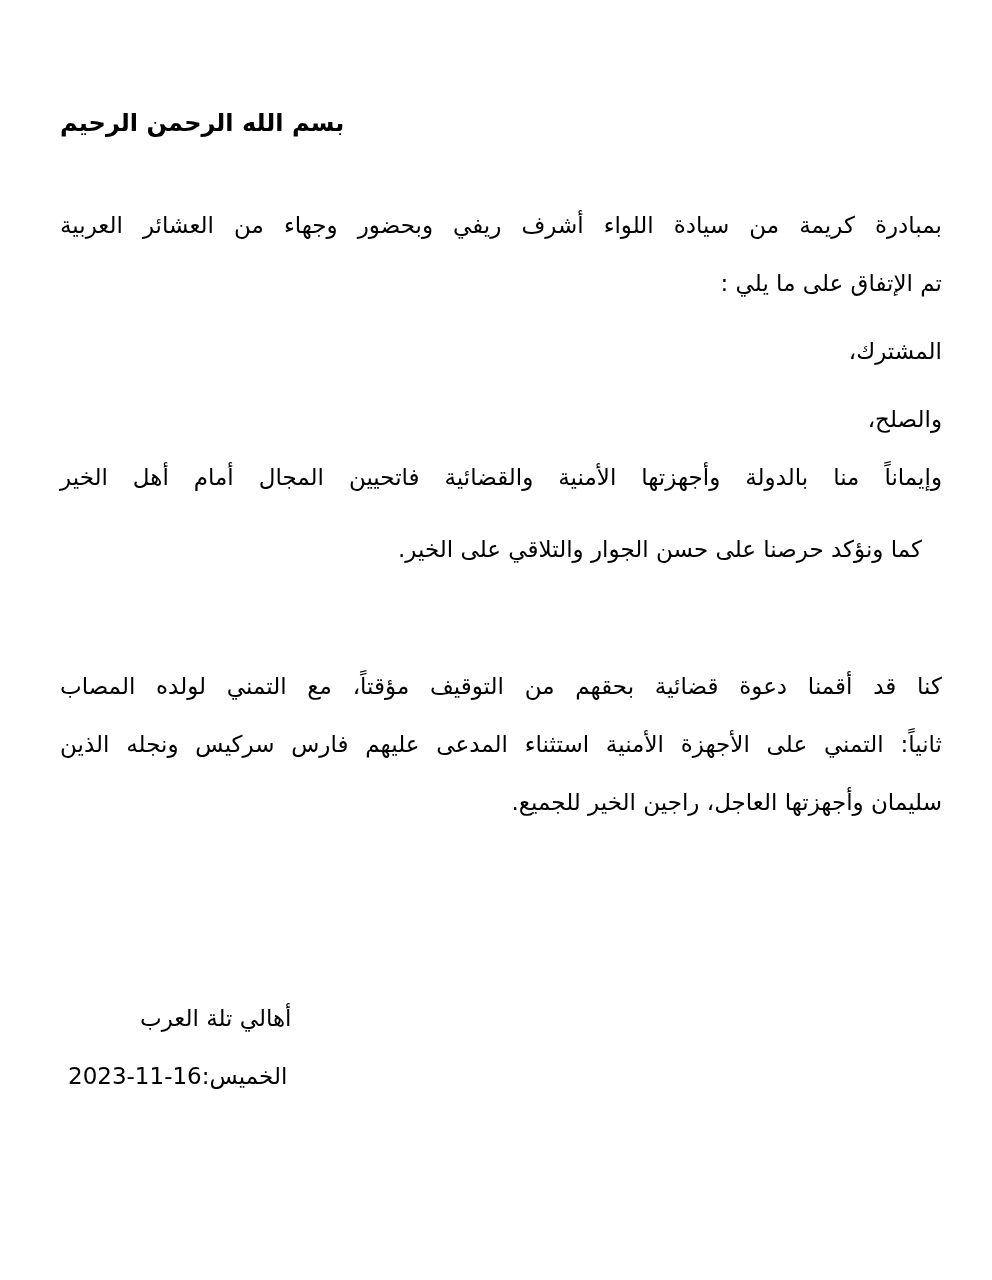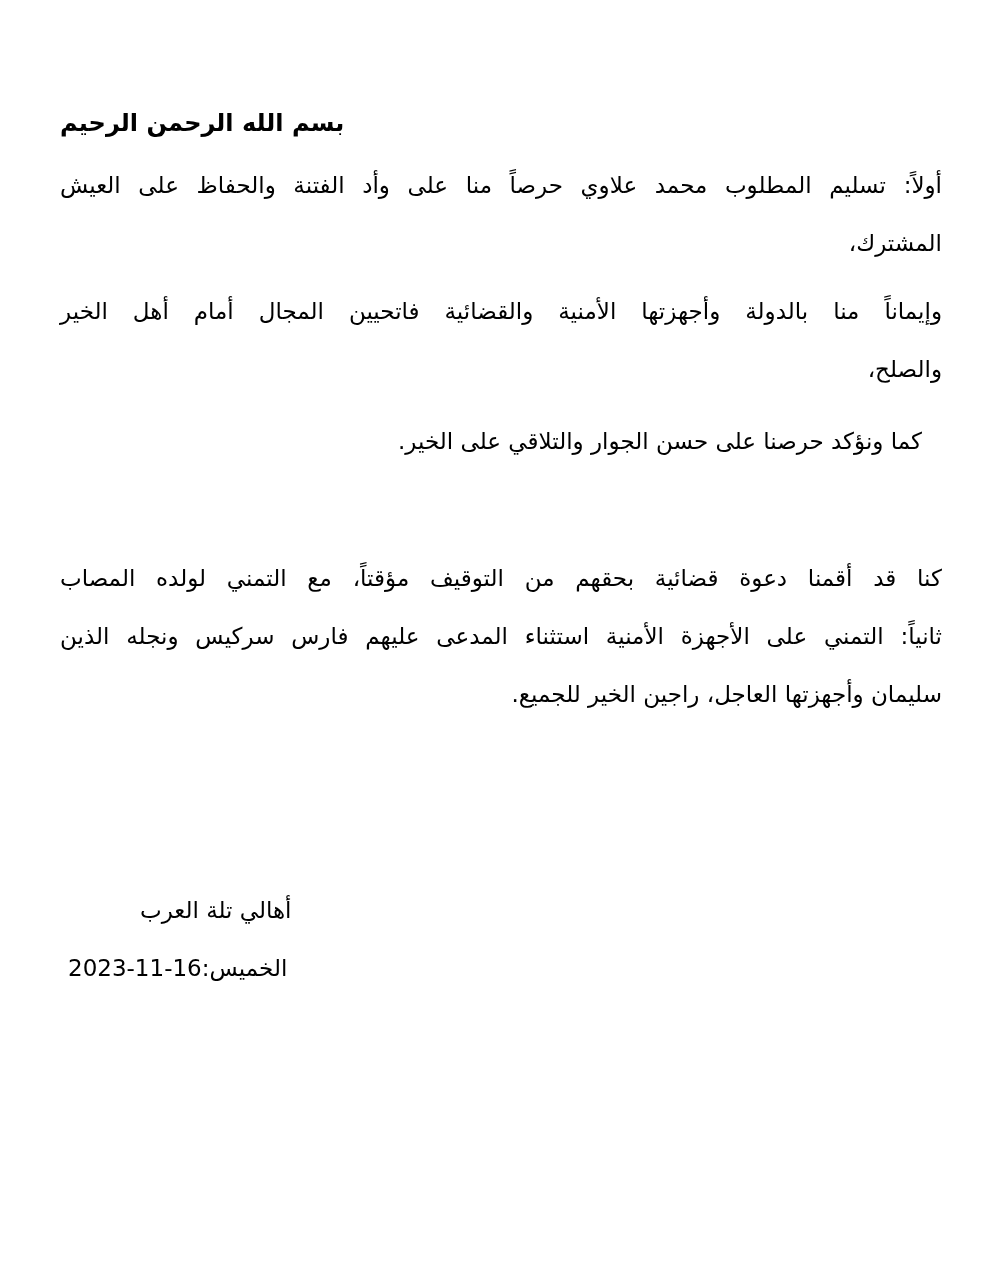--- a/index.html
+++ b/index.html
@@ -67,29 +67,32 @@
     padding-left: 8px;
   }
 </style>
 </head>
 <body>
 
 <div class="page">
 
   <div class="title">بسم الله الرحمن الرحيم</div>
 
+  <div class="para p-intro">
+    <div class="line full">بمبادرة كريمة من سيادة اللواء أشرف ريفي وبحضور وجهاء من العشائر العربية</div>
+    <div class="line">تم الإتفاق على ما يلي :</div>
+  </div>
 
   <div class="para p-first">
-    <div class="line full">أولاً: تسليم المطلوب محمد علاوي حرصاً منا على وأد الفتنة والحفاظ على العيش</div>
     <div class="line">المشترك،</div>
   </div>
 
   <div class="para p-faith">
+    <div class="line">والصلح،</div>
     <div class="line full">وإيماناً منا بالدولة وأجهزتها الأمنية والقضائية فاتحيين المجال أمام أهل الخير</div>
-    <div class="line">والصلح،</div>
   </div>
 
   <div class="para p-neighbor">
     <div class="line indent-sm">كما ونؤكد حرصنا على حسن الجوار والتلاقي على الخير.</div>
   </div>
 
   <div class="para p-second">
     <div class="line full">كنا قد أقمنا دعوة قضائية بحقهم من التوقيف مؤقتاً، مع التمني لولده المصاب</div>
     <div class="line full">ثانياً: التمني على الأجهزة الأمنية استثناء المدعى عليهم فارس سركيس ونجله الذين</div>
     <div class="line">سليمان وأجهزتها العاجل، راجين الخير للجميع.</div>

